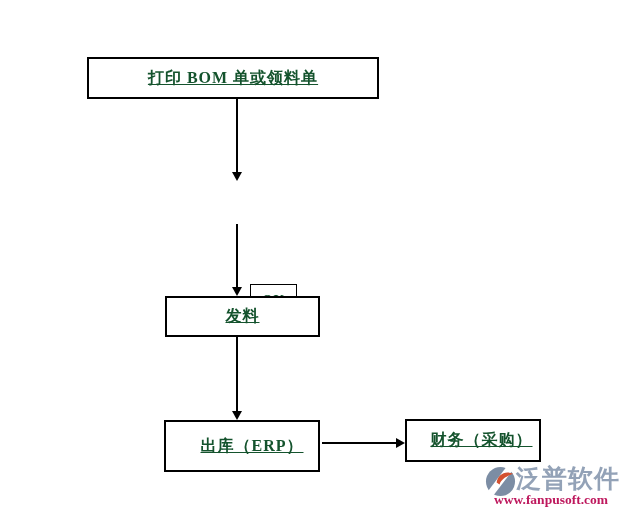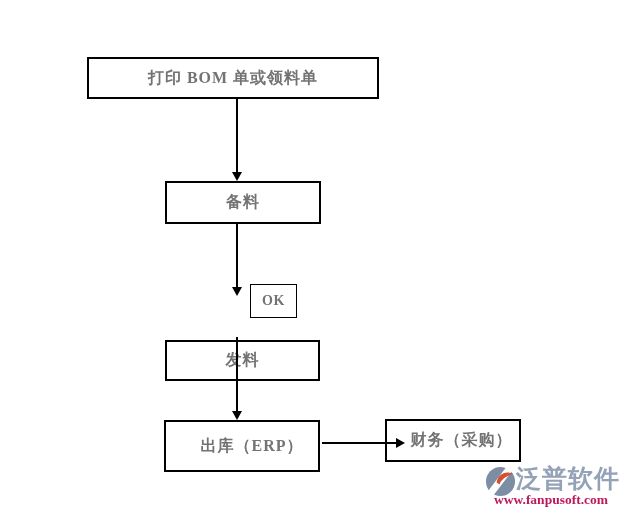--- a/index.html
+++ b/index.html
@@ -13,24 +13,25 @@
   }
   .node {
     position: absolute;
     box-sizing: border-box;
     border: 2px solid #000000;
     background: #ffffff;
     display: flex;
     align-items: center;
     justify-content: center;
     font-weight: bold;
-    color: #737373;
+    color: #14532d;
     font-size: 16px;
     letter-spacing: 1px;
     white-space: nowrap;
+    text-decoration: underline;
   }
   .node.small {
     border-width: 1.5px;
     font-size: 14px;
     letter-spacing: 0.5px;
     margin-top: 41px;
   }
   .vline {
     position: absolute;
     width: 2px;
@@ -86,32 +87,31 @@
     top: 27px;
     font-size: 13.5px;
     font-weight: bold;
     white-space: nowrap;
     font-family: "Liberation Serif", "DejaVu Serif", serif;
   }
   
   #node-print-bom { left: 87px;  top: 57px;  width: 292px; height: 42px; }
   #node-prepare   { left: 165px; top: 181px; width: 156px; height: 43px; }
   #node-ok        { left: 250px; top: 243px; width: 47px;  height: 34px; }
-  #node-issue     { left: 165px; top: 296px; width: 155px; height: 41px; margin-top: 44px; }
+  #node-issue     { left: 165px; top: 296px; width: 155px; height: 41px; }
   #node-outbound  { left: 164px; top: 420px; width: 156px; height: 52px; padding-left: 20px; }
-  #node-finance   { left: 385px; top: 419px; width: 136px; height: 43px; padding-left: 17px; }
+  #node-finance   { left: 405px; top: 419px; width: 136px; height: 43px; padding-left: 17px; }
 </style>
 </head>
 <body>
 
 <div id="canvas">
 
   <div class="node" id="node-print-bom">打印 BOM 单或领料单</div>
 
-  <div class="node" id="node-prepare">备料</div>
 
   <div class="node small" id="node-ok">OK</div>
 
   <div class="node" id="node-issue">发料</div>
 
   <div class="node" id="node-outbound">出库（ERP）</div>
 
   <div class="node" id="node-finance">财务（采购）</div>
 
   <div class="vline" style="left:236px; top:99px; height:74px;"></div>

